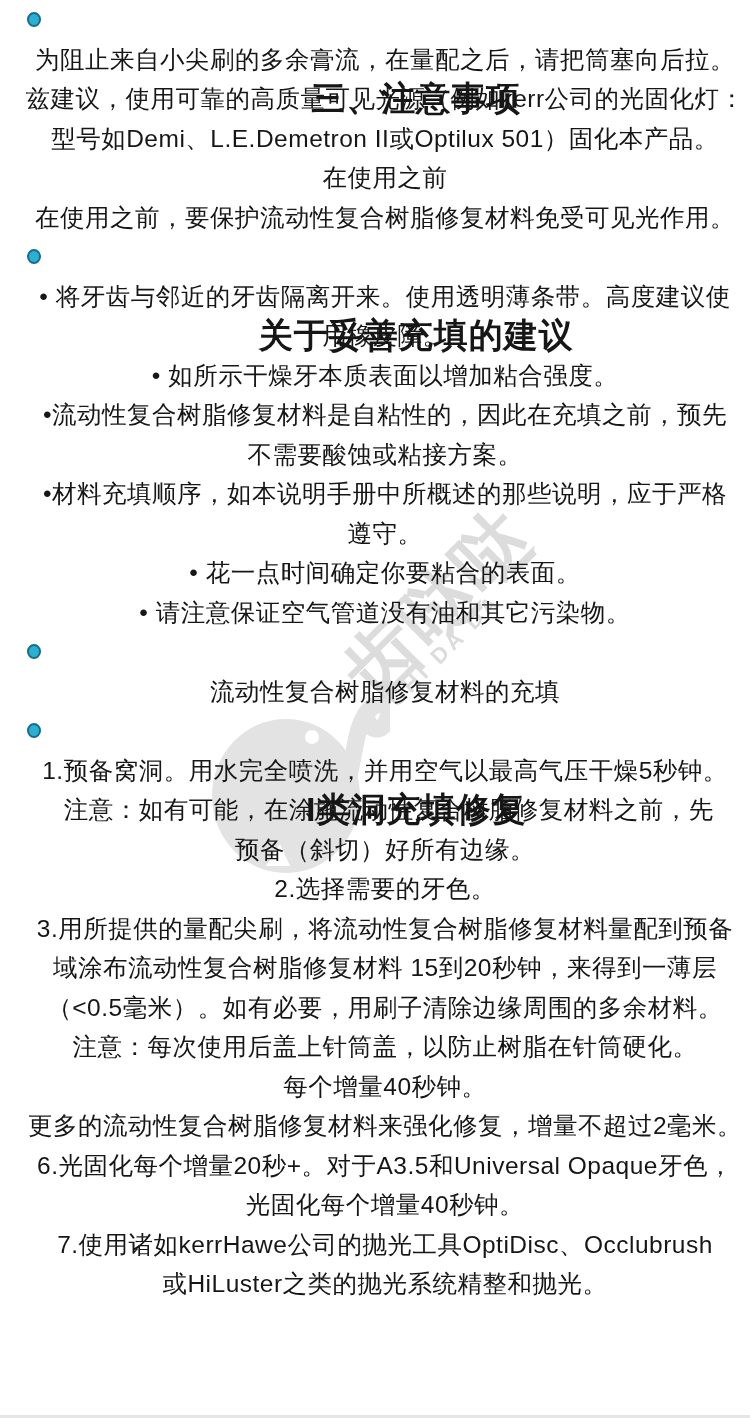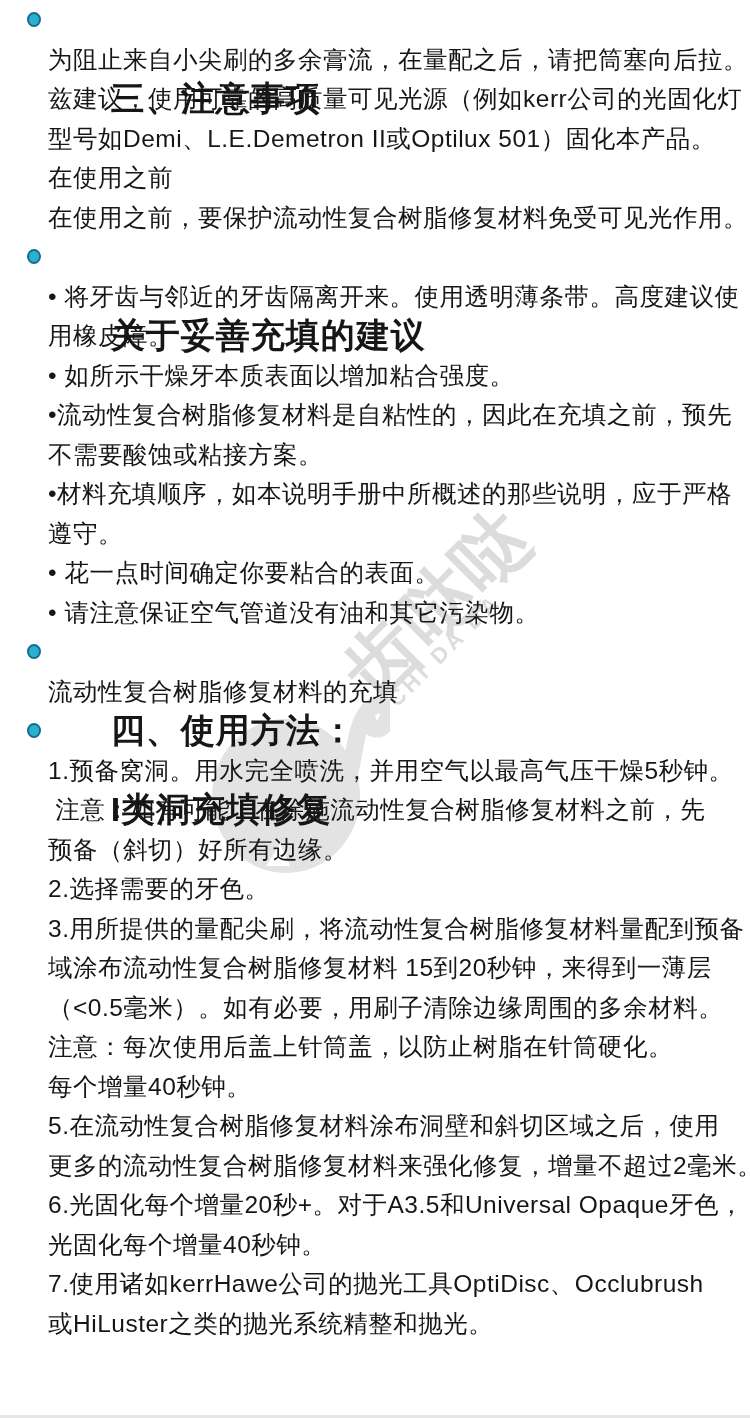--- a/index.html
+++ b/index.html
@@ -5,22 +5,22 @@
   html,body { margin:0; padding:0; }
   .page {
     width:750px; height:1418px; position:relative; overflow:hidden;
     background:#ffffff;
     font-family:"Liberation Sans","DejaVu Sans",sans-serif;
   }
   .content { position:relative; z-index:2; }
   .line {
     height:39.5px; line-height:39.5px;
     font-size:24.5px; letter-spacing:0.5px;
-    padding-left:48px; white-space:pre;
-    color:#161616; position:relative;
+    padding-left:20px; white-space:pre;
+    color:#161616; position:relative;text-align:center;
   }
   .line.h {
     font-weight:700; font-size:34px; letter-spacing:1px;
   }
   .dot {
     position:absolute; left:27px; top:12px;
     width:14px; height:15px; border-radius:50%;
     background:#2ab0d0; border:2px solid #166c8e;
     box-sizing:border-box;
   }
@@ -81,38 +81,36 @@
     <div class="line">• 如所示干燥牙本质表面以增加粘合强度。</div>
     <div class="line">•流动性复合树脂修复材料是自粘性的，因此在充填之前，预先</div>
     <div class="line">不需要酸蚀或粘接方案。</div>
     <div class="line">•材料充填顺序，如本说明手册中所概述的那些说明，应于严格</div>
     <div class="line">遵守。</div>
     <div class="line">• 花一点时间确定你要粘合的表面。</div>
     <div class="line">• 请注意保证空气管道没有油和其它污染物。</div>
 
     <div class="line h">
       <span class="dot"></span>
-      <span>四、使用方法：</span>
     </div>
     <div class="line">流动性复合树脂修复材料的充填</div>
 
     <div class="line h">
       <span class="dot"></span>
       <span>I类洞充填修复</span>
     </div>
     <div class="line">1.预备窝洞。用水完全喷洗，并用空气以最高气压干燥5秒钟。</div>
     <div class="line"> 注意：如有可能，在涂施流动性复合树脂修复材料之前，先</div>
     <div class="line">预备（斜切）好所有边缘。</div>
     <div class="line">2.选择需要的牙色。</div>
     <div class="line">3.用所提供的量配尖刷，将流动性复合树脂修复材料量配到预备</div>
     <div class="line">域涂布流动性复合树脂修复材料 15到20秒钟，来得到一薄层</div>
     <div class="line">（&lt;0.5毫米）。如有必要，用刷子清除边缘周围的多余材料。</div>
     <div class="line">注意：每次使用后盖上针筒盖，以防止树脂在针筒硬化。</div>
     <div class="line">每个增量40秒钟。</div>
-    <div class="line">5.在流动性复合树脂修复材料涂布洞壁和斜切区域之后，使用</div>
     <div class="line">更多的流动性复合树脂修复材料来强化修复，增量不超过2毫米。</div>
     <div class="line">6.光固化每个增量20秒+。对于A3.5和Universal Opaque牙色，</div>
     <div class="line">光固化每个增量40秒钟。</div>
     <div class="line">7.使用诸如kerrHawe公司的抛光工具OptiDisc、Occlubrush</div>
     <div class="line">或HiLuster之类的抛光系统精整和抛光。</div>
 
   </div>
 
   <div class="bottom-artifact"></div>
 </div>

